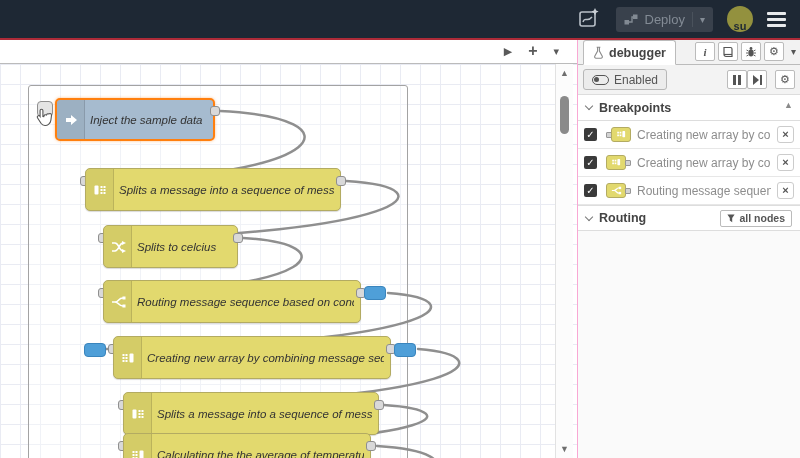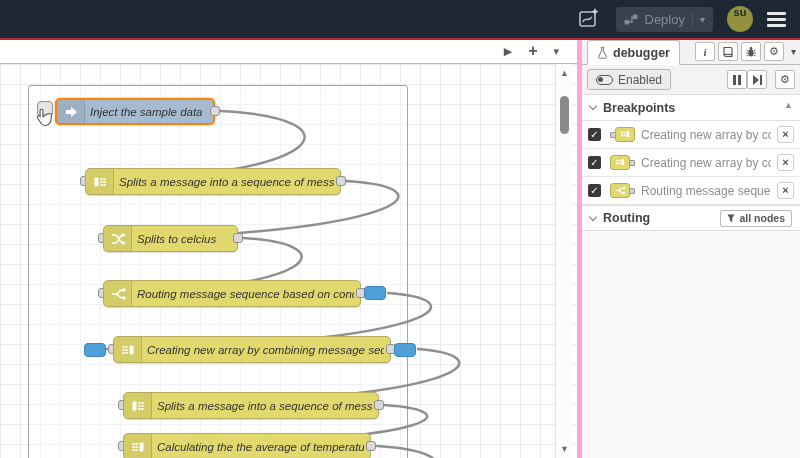--- a/index.html
+++ b/index.html
@@ -7,57 +7,57 @@
   body { font-family:"Liberation Sans", sans-serif; background:#fff; }
   .app { width:800px; height:458px; display:flex; flex-direction:column; overflow:hidden; }
 
   
   .header { height:38px; background:#1e2834; display:flex; align-items:center; justify-content:flex-end; padding-right:8px; flex:0 0 auto;padding-left:24px; }
   .accent { height:2px; background:#ad2b38; flex:0 0 auto; }
   .hicon-btn { background:none; border:none; width:34px; height:30px; display:flex; align-items:center; justify-content:center; cursor:pointer; }
   .deploy { height:25px; background:#39414c; border-radius:3px; display:flex; align-items:center; padding:0 8px; margin:0 14px 0 10px; color:#838b95; font-size:13px; gap:7px; }
   .deploy .dv { width:1px; height:15px; background:#4a525c; }
   .deploy .caret { font-size:10px; color:#838b95; }
-  .avatar { width:26px; height:26px; border-radius:50%; background:#93913e; color:#1e2834; font-weight:bold; font-size:11px; display:flex; align-items:flex-start; justify-content:center; }
+  .avatar { width:26px; height:26px; border-radius:50%; background:#93913e; color:#1e2834; font-weight:bold; font-size:11px; display:flex; align-items:flex-end; justify-content:center; }
   .burger { background:none; border:none; margin:0 6px 0 14px; display:flex; flex-direction:column; gap:3px; cursor:pointer; }
   .burger i { display:block; width:19px; height:3px; background:#e8eaec; border-radius:1px; }
 
   
   .main { flex:1; display:flex; min-height:0; }
   .workspace { width:577px; display:flex; flex-direction:column; min-width:0; }
   .tabbar { height:24px; background:#fff; border-bottom:1px solid #bbb; display:flex; align-items:center; justify-content:flex-end; gap:16px; padding-right:18px; flex:0 0 auto; }
   .tabbar span { color:#5a5a5a; cursor:pointer; line-height:1; }
   .tb-play { font-size:11px; }
   .tb-plus { font-size:16px; font-weight:bold; margin-top:-2px; }
   .tb-caret { font-size:11px; }
 
   
   .canvas { position:relative; flex:1; background:#fff;
     background-image:
       linear-gradient(to right, #e9ebf3 1px, transparent 1px),
       linear-gradient(to bottom, #e9ebf3 1px, transparent 1px);
     background-size:20px 20px; overflow:hidden; }
   .group-box { position:absolute; left:28px; top:21px; width:380px; height:385px; border:1.5px solid #a3a3a3; border-radius:3px; background:rgba(255,255,255,0.35); }
   svg.wires { position:absolute; left:0; top:0; }
-  .node { position:absolute; height:27px; border-radius:5px; border:1px solid #b3ab62; background:#e2d96e; box-shadow:0 1px 1px rgba(0,0,0,0.15); }
+  .node { position:absolute; height:43px; border-radius:5px; border:1px solid #b3ab62; background:#e2d96e; box-shadow:0 1px 1px rgba(0,0,0,0.15); }
   .node .nicon { position:absolute; left:0; top:0; bottom:0; width:28px; background:rgba(0,0,0,0.06); border-right:1px solid rgba(0,0,0,0.12); border-radius:4px 0 0 4px; display:flex; align-items:center; justify-content:center; }
   .node .nlabel { position:absolute; left:33px; right:6px; top:0; bottom:0; display:flex; align-items:center; font-style:italic; font-size:11.5px; color:#333; white-space:nowrap; overflow:hidden; }
   .node.inject { background:#a6bbcf; border:1px solid #7d93a6; }
   .node.selected { border:2px solid #ff7f0e; box-shadow:0 0 3px rgba(255,127,14,0.5); }
   .port { position:absolute; width:10px; height:10px; background:#d9d9d9; border:1px solid #8f8f8f; border-radius:3px; }
   .bp-pill { position:absolute; width:22px; height:14px; background:#4f9fd8; border:1px solid #3a85bd; border-radius:4px; }
   .inject-btn { position:absolute; left:37px; top:37px; width:16px; height:16px; background:#e4e4e4; border:1px solid #8f8f8f; border-radius:4px; cursor:pointer; }
   .cursor { position:absolute; left:36px; top:44px; z-index:20; }
   .vscroll { position:absolute; right:4px; top:0; bottom:0; width:18px; background:#fcfcfc; border-left:1px solid #e2e2e2; }
   .vs-up { position:absolute; top:4px; left:0; right:0; text-align:center; font-size:9px; color:#6f6f6f; cursor:pointer; }
   .vs-down { position:absolute; bottom:4px; left:0; right:0; text-align:center; font-size:9px; color:#6f6f6f; cursor:pointer; }
   .vs-thumb { position:absolute; top:32px; left:4px; width:9px; height:38px; background:#8a8a8a; border-radius:5px; cursor:pointer; }
 
   
-  .sidebar { width:223px; border-left:5px solid #f9a8d4; display:flex; flex-direction:column; background:#404040; position:relative; }
+  .sidebar { width:223px; border-left:1px solid #f9a8d4; display:flex; flex-direction:column; background:#404040; position:relative; }
   .s-tabs { height:25px; background:#f2f2f2; border-bottom:1px solid #bbb; display:flex; align-items:flex-end; padding:0 4px 0 5px; flex:0 0 auto; }
   .s-tab { height:25px; margin-bottom:-1px; background:#fff; border:1px solid #bbb; border-bottom:1px solid #fff; border-radius:3px 3px 0 0; display:flex; align-items:center; gap:5px; padding:0 9px; font-size:12.5px; font-weight:bold; color:#444; z-index:2; cursor:pointer; }
   .s-tabbtns { flex:1; display:flex; align-items:center; justify-content:flex-end; gap:3px; padding-bottom:3px; }
   .sq-btn { width:20px; height:19px; background:#fff; border:1px solid #bbb; border-radius:2px; display:flex; align-items:center; justify-content:center; color:#555; font-size:11px; cursor:pointer; }
   .s-caret { color:#555; font-size:10px; margin-left:4px; cursor:pointer; }
 
   .s-toolbar { height:30px; background:#f3f3f3; border-bottom:1px solid #ddd; display:flex; align-items:center; padding:0 5px; flex:0 0 auto; }
   .enabled-btn { height:21px; display:flex; align-items:center; gap:5px; background:#ececec; border:1px solid #b7b7b7; border-radius:3px; padding:8px 8px; font-size:12px; color:#555; cursor:pointer; }
   .tgl { width:17px; height:10px; border:1.5px solid #555; border-radius:5px; position:relative; }
   .tgl i { position:absolute; left:1px; top:1px; width:5px; height:5px; background:#555; border-radius:50%; }

